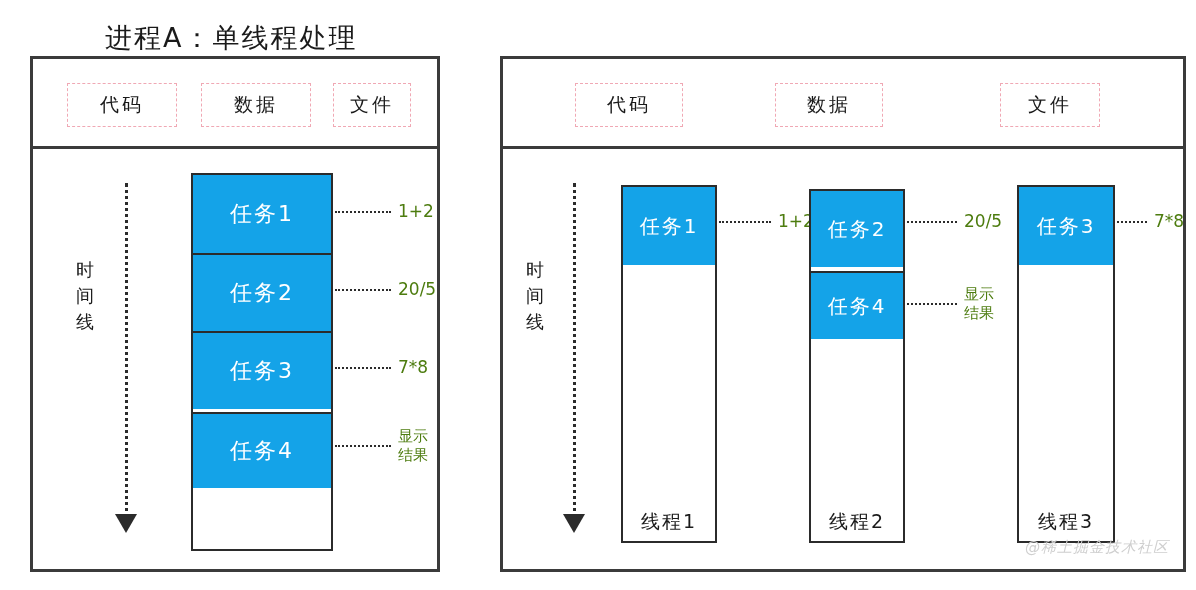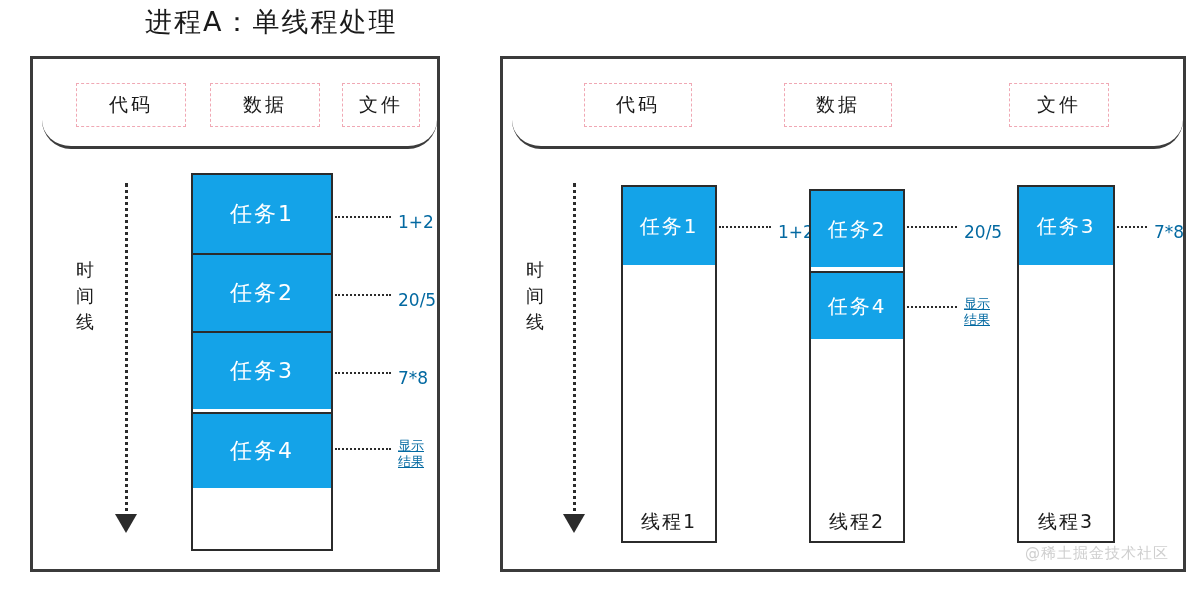--- a/index.html
+++ b/index.html
@@ -14,39 +14,38 @@
 
   
   .panel-title{
     position:absolute;
     font-size:27px;
     color:#1a1a1a;
     letter-spacing:2px;
     white-space:nowrap;
     font-weight:400;
   }
-  #title-a{left:105px;top:4px;margin-left:40px;}
+  #title-a{left:105px;top:20px;}
   #title-b{left:676px;top:8px;}
 
   
   .process-frame{
     position:absolute;
     border:3px solid #3b3b3b;
     background:#ffffff;
     box-sizing:border-box;
   }
   #frame-a{left:30px;top:56px;width:410px;height:516px;}
   #frame-b{left:500px;top:56px;width:686px;height:516px;}
 
   .resource-row{
-    position:absolute;left:9px;right:0;top:0;
+    position:absolute;left:0;right:0;top:0;
     height:90px;
     border-bottom:3px solid #3b3b3b;
     box-sizing:border-box;
-    border-radius:29px;
   }
   .res-box{
     position:absolute;
     border:1.5px dashed #f0a8b4;
     box-sizing:border-box;
     display:flex;align-items:center;justify-content:center;
     font-size:19px;
     color:#1a1a1a;
     letter-spacing:3px;
     background:#fff;
@@ -102,33 +101,34 @@
   }
 
   
   .anno{position:absolute;display:flex;align-items:center;}
   .anno-dots{
     height:0;
     border-top:2.5px dotted #2b2b2b;
     margin-right:7px;
   }
   .anno-text{
-    font-size:17px;color:#0369a1;white-space:nowrap;line-height:1.25;margin-top:11px;
-  }
-  .anno-text.two-line{font-size:13px;text-align:left;text-decoration:underline;}
+    font-size:17px;color:#4d7c0f;white-space:nowrap;line-height:1.25;
+  }
+  .anno-text.two-line{font-size:15px;text-align:left;}
   .anno-text.two-line span{display:block;}
 
   
   .watermark{
     position:absolute;
-    right:14px;bottom:6px;
+    right:14px;bottom:12px;
     font-size:15px;
     color:#cfcfcf;
     letter-spacing:1px;
     white-space:nowrap;
+    font-style:italic;
   }
 </style>
 </head>
 <body>
 
 <div class="stage">
 
   <div class="panel-title" id="title-a">进程A：单线程处理</div>
 
 

